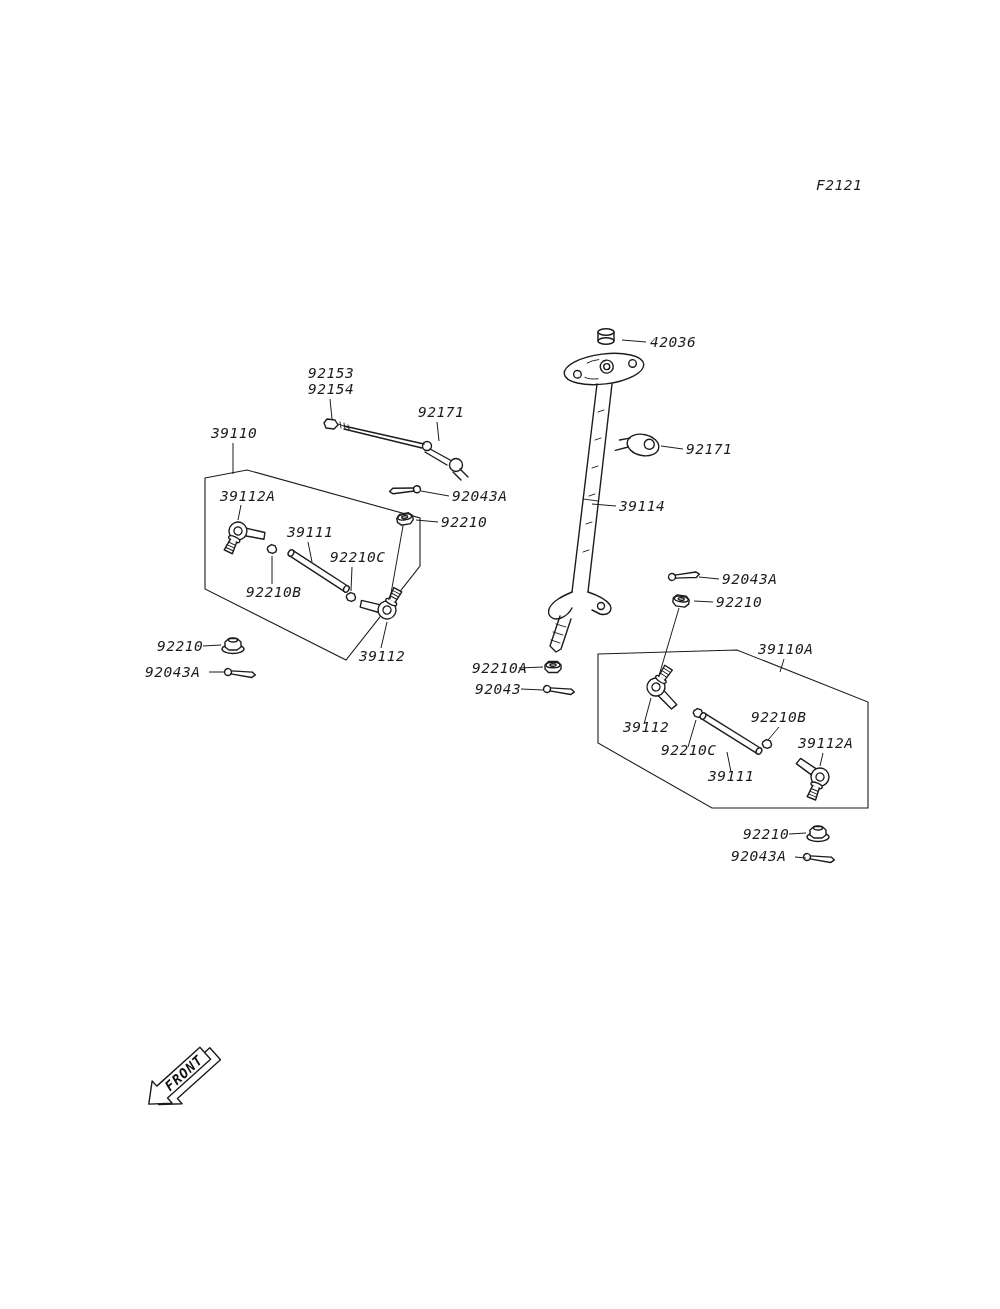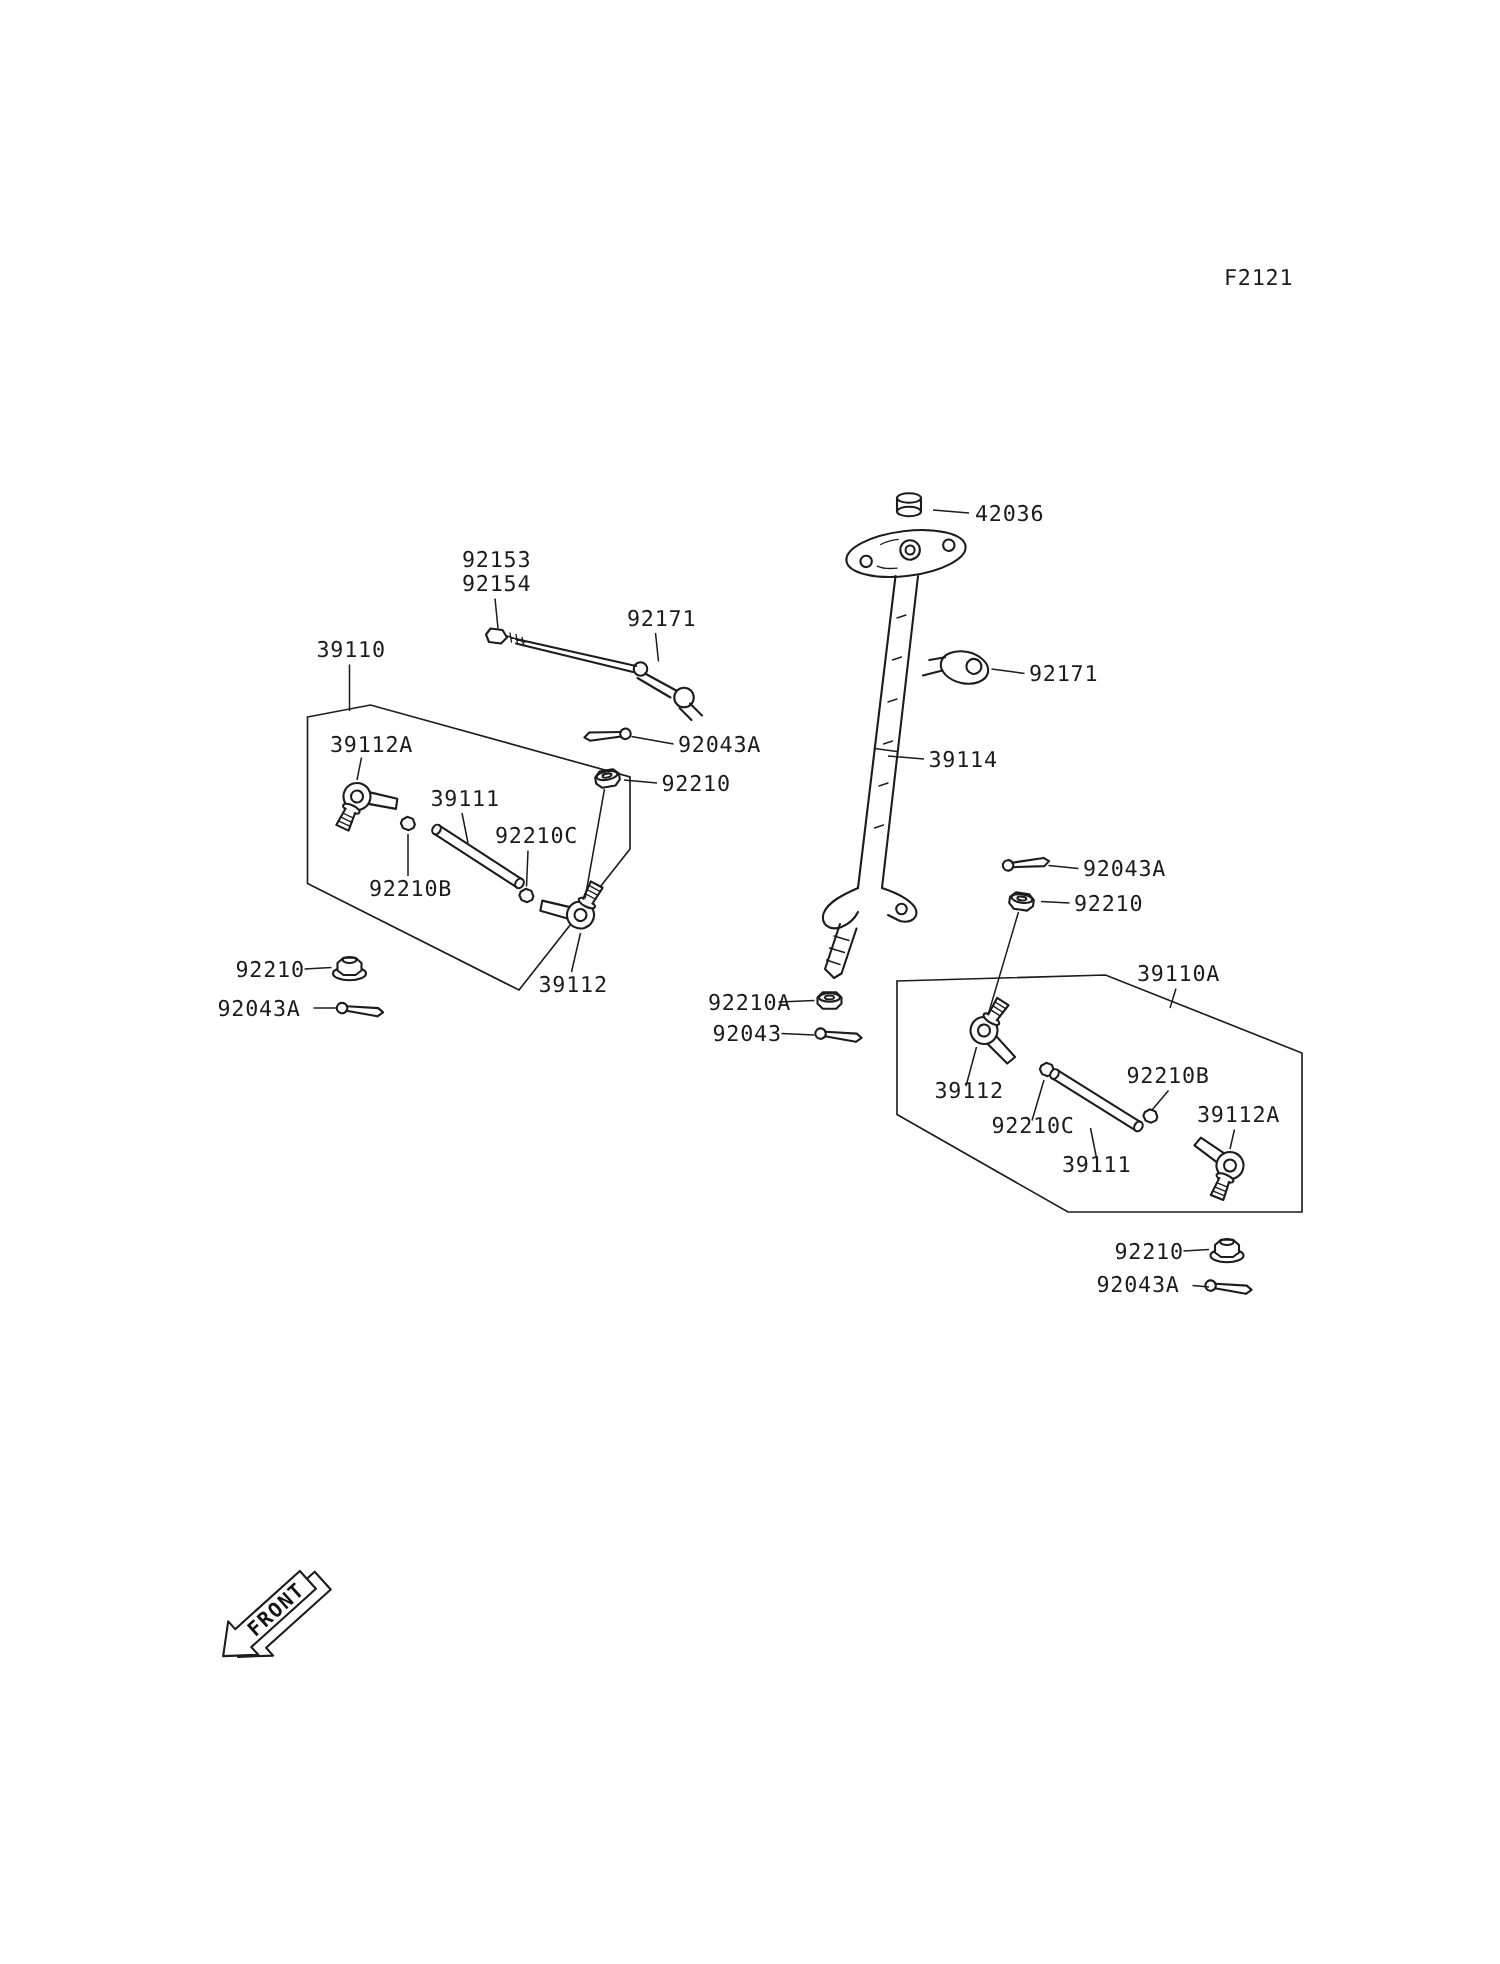--- a/index.html
+++ b/index.html
@@ -1,17 +1,17 @@
 <!DOCTYPE html>
 <html><head>
 <meta charset="utf-8">
 <style>
   html,body{margin:0;padding:0;background:#ffffff;}
   .page{position:relative;width:1000px;height:1309px;background:#ffffff;overflow:hidden;
-        font-family:"DejaVu Sans Mono",monospace;}
+        font-family:"DejaVu Sans Mono",monospace;font-style:italic;}
   svg{position:absolute;left:0;top:0;}
   .lbl{font-family:"DejaVu Sans Mono",monospace;font-size:14.5px;fill:#1b1b1b;letter-spacing:.5px;}
   .front-lbl{font-family:"DejaVu Sans Mono",monospace;font-size:13.5px;font-weight:bold;fill:#111;letter-spacing:1px;}
   .part{stroke:#1c1c1c;fill:none;stroke-width:1.4;stroke-linecap:round;stroke-linejoin:round;}
   .thin{stroke-width:.9;}
   .leader{stroke:#1c1c1c;stroke-width:1;fill:none;}
   .region{stroke:#1c1c1c;stroke-width:1.1;fill:none;}
   .whitefill{fill:#ffffff;}
 </style>
 </head>

